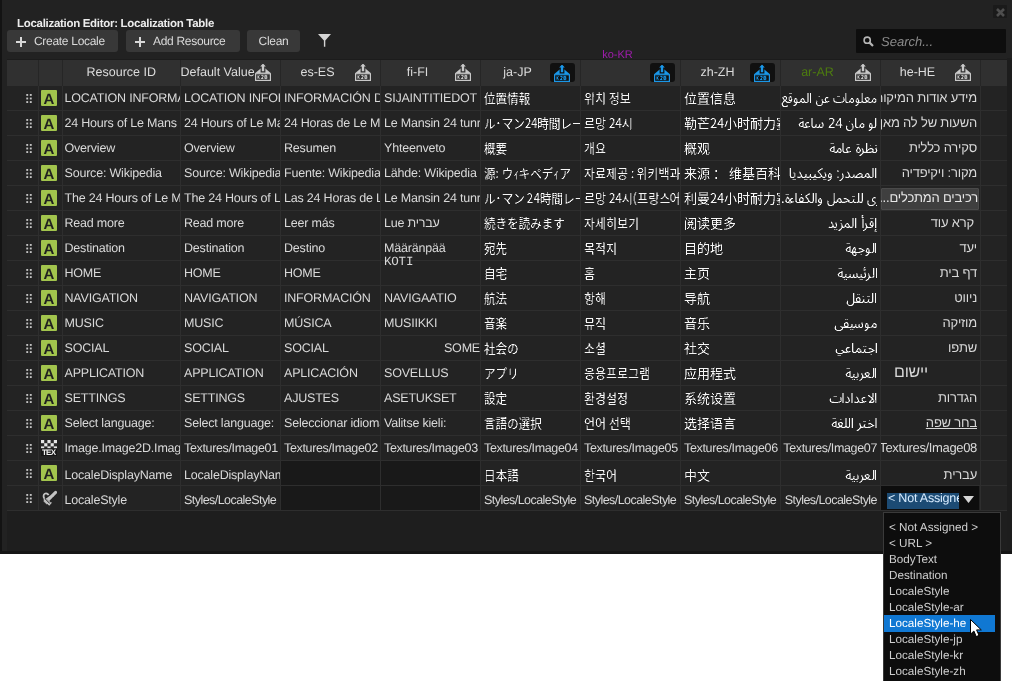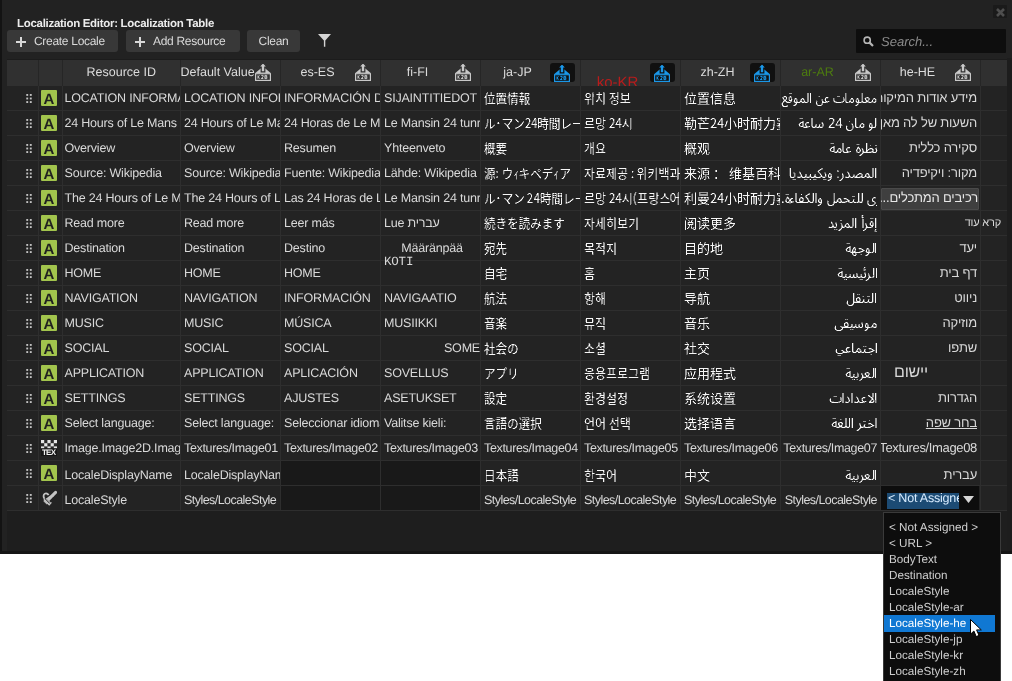--- a/index.html
+++ b/index.html
@@ -67,21 +67,21 @@
 <div class="ab" style="left:480.0px;top:60px;width:1px;height:26px;background:#262626"></div>
 <div class="ab" style="left:480.5px;top:64px;width:74.0px;text-align:center;font-size:12.5px;color:#dcdcdc;line-height:17px;white-space:nowrap">ja-JP</div>
 <div class="ab" style="left:550.0px;top:63px;width:25px;height:19px;background:#101010;border-radius:3px"></div>
 <svg style="position:absolute;left:554.0px;top:63.5px" width="16" height="18" viewBox="0 0 16 18">
     <path fill="#1a97e8" d="M0.3 9.9 L8 3.6 L15.7 9.9 Z"></path>
     <path fill="#1a97e8" stroke="#101010" stroke-width="1.2" d="M8 -0.4 L12.2 4.1 L9.8 4.1 L9.8 8.8 L6.2 8.8 L6.2 4.1 L3.8 4.1 Z"></path>
     <rect x="0.6" y="10.7" width="14.8" height="6.7" fill="none" stroke="#1a97e8" stroke-width="1.2"></rect>
     <path stroke="#1a97e8" stroke-width="1" fill="none" d="M3 12.4v3.3 M3.1 13.9l1.5-1.4 M3.3 14l1.4 1.6 M6.3 12.4h1.8v1.5l-1.9 1.6h2.1 M9.9 12.4v3.2h1.9v-1.6h-1.9 m0-1.6h1.8v1.6"></path>
   </svg>
 <div class="ab" style="left:580.0px;top:60px;width:1px;height:26px;background:#262626"></div>
-<div class="ab" style="left:580.5px;top:74px;width:74.0px;text-align:center;font-size:15px;color:#b91c1c;line-height:17px;white-space:nowrap">ko-KR</div>
+<div class="ab" style="left:580.5px;top:47px;width:74.0px;text-align:center;font-size:11px;color:#a21caf;line-height:17px;white-space:nowrap">ko-KR</div>
 <div class="ab" style="left:650.0px;top:63px;width:25px;height:19px;background:#101010;border-radius:3px"></div>
 <svg style="position:absolute;left:654.0px;top:63.5px" width="16" height="18" viewBox="0 0 16 18">
     <path fill="#1a97e8" d="M0.3 9.9 L8 3.6 L15.7 9.9 Z"></path>
     <path fill="#1a97e8" stroke="#101010" stroke-width="1.2" d="M8 -0.4 L12.2 4.1 L9.8 4.1 L9.8 8.8 L6.2 8.8 L6.2 4.1 L3.8 4.1 Z"></path>
     <rect x="0.6" y="10.7" width="14.8" height="6.7" fill="none" stroke="#1a97e8" stroke-width="1.2"></rect>
     <path stroke="#1a97e8" stroke-width="1" fill="none" d="M3 12.4v3.3 M3.1 13.9l1.5-1.4 M3.3 14l1.4 1.6 M6.3 12.4h1.8v1.5l-1.9 1.6h2.1 M9.9 12.4v3.2h1.9v-1.6h-1.9 m0-1.6h1.8v1.6"></path>
   </svg>
 <div class="ab" style="left:680.0px;top:60px;width:1px;height:26px;background:#262626"></div>
 <div class="ab" style="left:680.5px;top:64px;width:74.0px;text-align:center;font-size:12.5px;color:#dcdcdc;line-height:17px;white-space:nowrap">zh-ZH</div>
 <div class="ab" style="left:750.0px;top:63px;width:25px;height:19px;background:#101010;border-radius:3px"></div>
@@ -384,25 +384,25 @@
 <div class="ct" style="left:881.0px;top:161px;width:99.0px;font-size:13px;direction:rtl;padding-right:3px;">מקור: ויקיפדיה</div>
 <div class="ct" style="left:62.5px;top:186px;width:117.5px;padding-left:2px;">The 24 Hours of Le Mans</div>
 <div class="ct" style="left:181.0px;top:186px;width:99.0px;padding-left:3px;">The 24 Hours of Le Mans</div>
 <div class="ct" style="left:281.0px;top:186px;width:99.0px;padding-left:3px;">Las 24 Horas de Le Mans</div>
 <div class="ct" style="left:381.0px;top:186px;width:99.0px;padding-left:3px;">Le Mansin 24 tunnin ajo</div>
 <div class="ct" style="left:881.0px;top:186px;width:99.0px;font-size:13px;direction:rtl;padding-right:2px;color:#e8e8e8;">רכיבים המתכלים...</div>
 <div class="ct" style="left:62.5px;top:211px;width:117.5px;padding-left:2px;">Read more</div>
 <div class="ct" style="left:181.0px;top:211px;width:99.0px;padding-left:3px;">Read more</div>
 <div class="ct" style="left:281.0px;top:211px;width:99.0px;padding-left:3px;">Leer más</div>
 <div class="ct" style="left:381.0px;top:211px;width:99.0px;padding-left:3px;">Lue עברית</div>
-<div class="ct" style="left:905px;top:211px;width:99.0px;font-size:11px;direction:rtl;padding-right:3px;">קרא עוד</div>
+<div class="ct" style="left:878px;top:211px;width:99.0px;font-size:13px;direction:rtl;padding-right:3px;">קרא עוד</div>
 <div class="ct" style="left:62.5px;top:236px;width:117.5px;padding-left:2px;">Destination</div>
 <div class="ct" style="left:181.0px;top:236px;width:99.0px;padding-left:3px;">Destination</div>
 <div class="ct" style="left:281.0px;top:236px;width:99.0px;padding-left:3px;">Destino</div>
-<div class="ct" style="left:381.0px;top:236px;width:99.0px;padding-left:3px;text-align:center;">Määränpää</div>
+<div class="ct" style="left:381.0px;top:236px;width:99.0px;padding-left:3px;">Määränpää</div>
 <div class="ct" style="left:881.0px;top:236px;width:99.0px;font-size:13px;direction:rtl;padding-right:3px;">יעד</div>
 <div class="ct" style="left:62.5px;top:261px;width:117.5px;padding-left:2px;">HOME</div>
 <div class="ct" style="left:181.0px;top:261px;width:99.0px;padding-left:3px;">HOME</div>
 <div class="ct" style="left:281.0px;top:261px;width:99.0px;padding-left:3px;">HOME</div>
 <div class="ct" style="left:381.0px;top:250px;width:99.0px;padding-left:3px;font-family:Liberation Mono, monospace;">KOTI</div>
 <div class="ct" style="left:881.0px;top:261px;width:99.0px;font-size:13px;direction:rtl;padding-right:3px;">דף בית</div>
 <div class="ct" style="left:62.5px;top:286px;width:117.5px;padding-left:2px;">NAVIGATION</div>
 <div class="ct" style="left:181.0px;top:286px;width:99.0px;padding-left:3px;">NAVIGATION</div>
 <div class="ct" style="left:281.0px;top:286px;width:99.0px;padding-left:3px;">INFORMACIÓN</div>
 <div class="ct" style="left:381.0px;top:286px;width:99.0px;padding-left:3px;">NAVIGAATIO</div>

